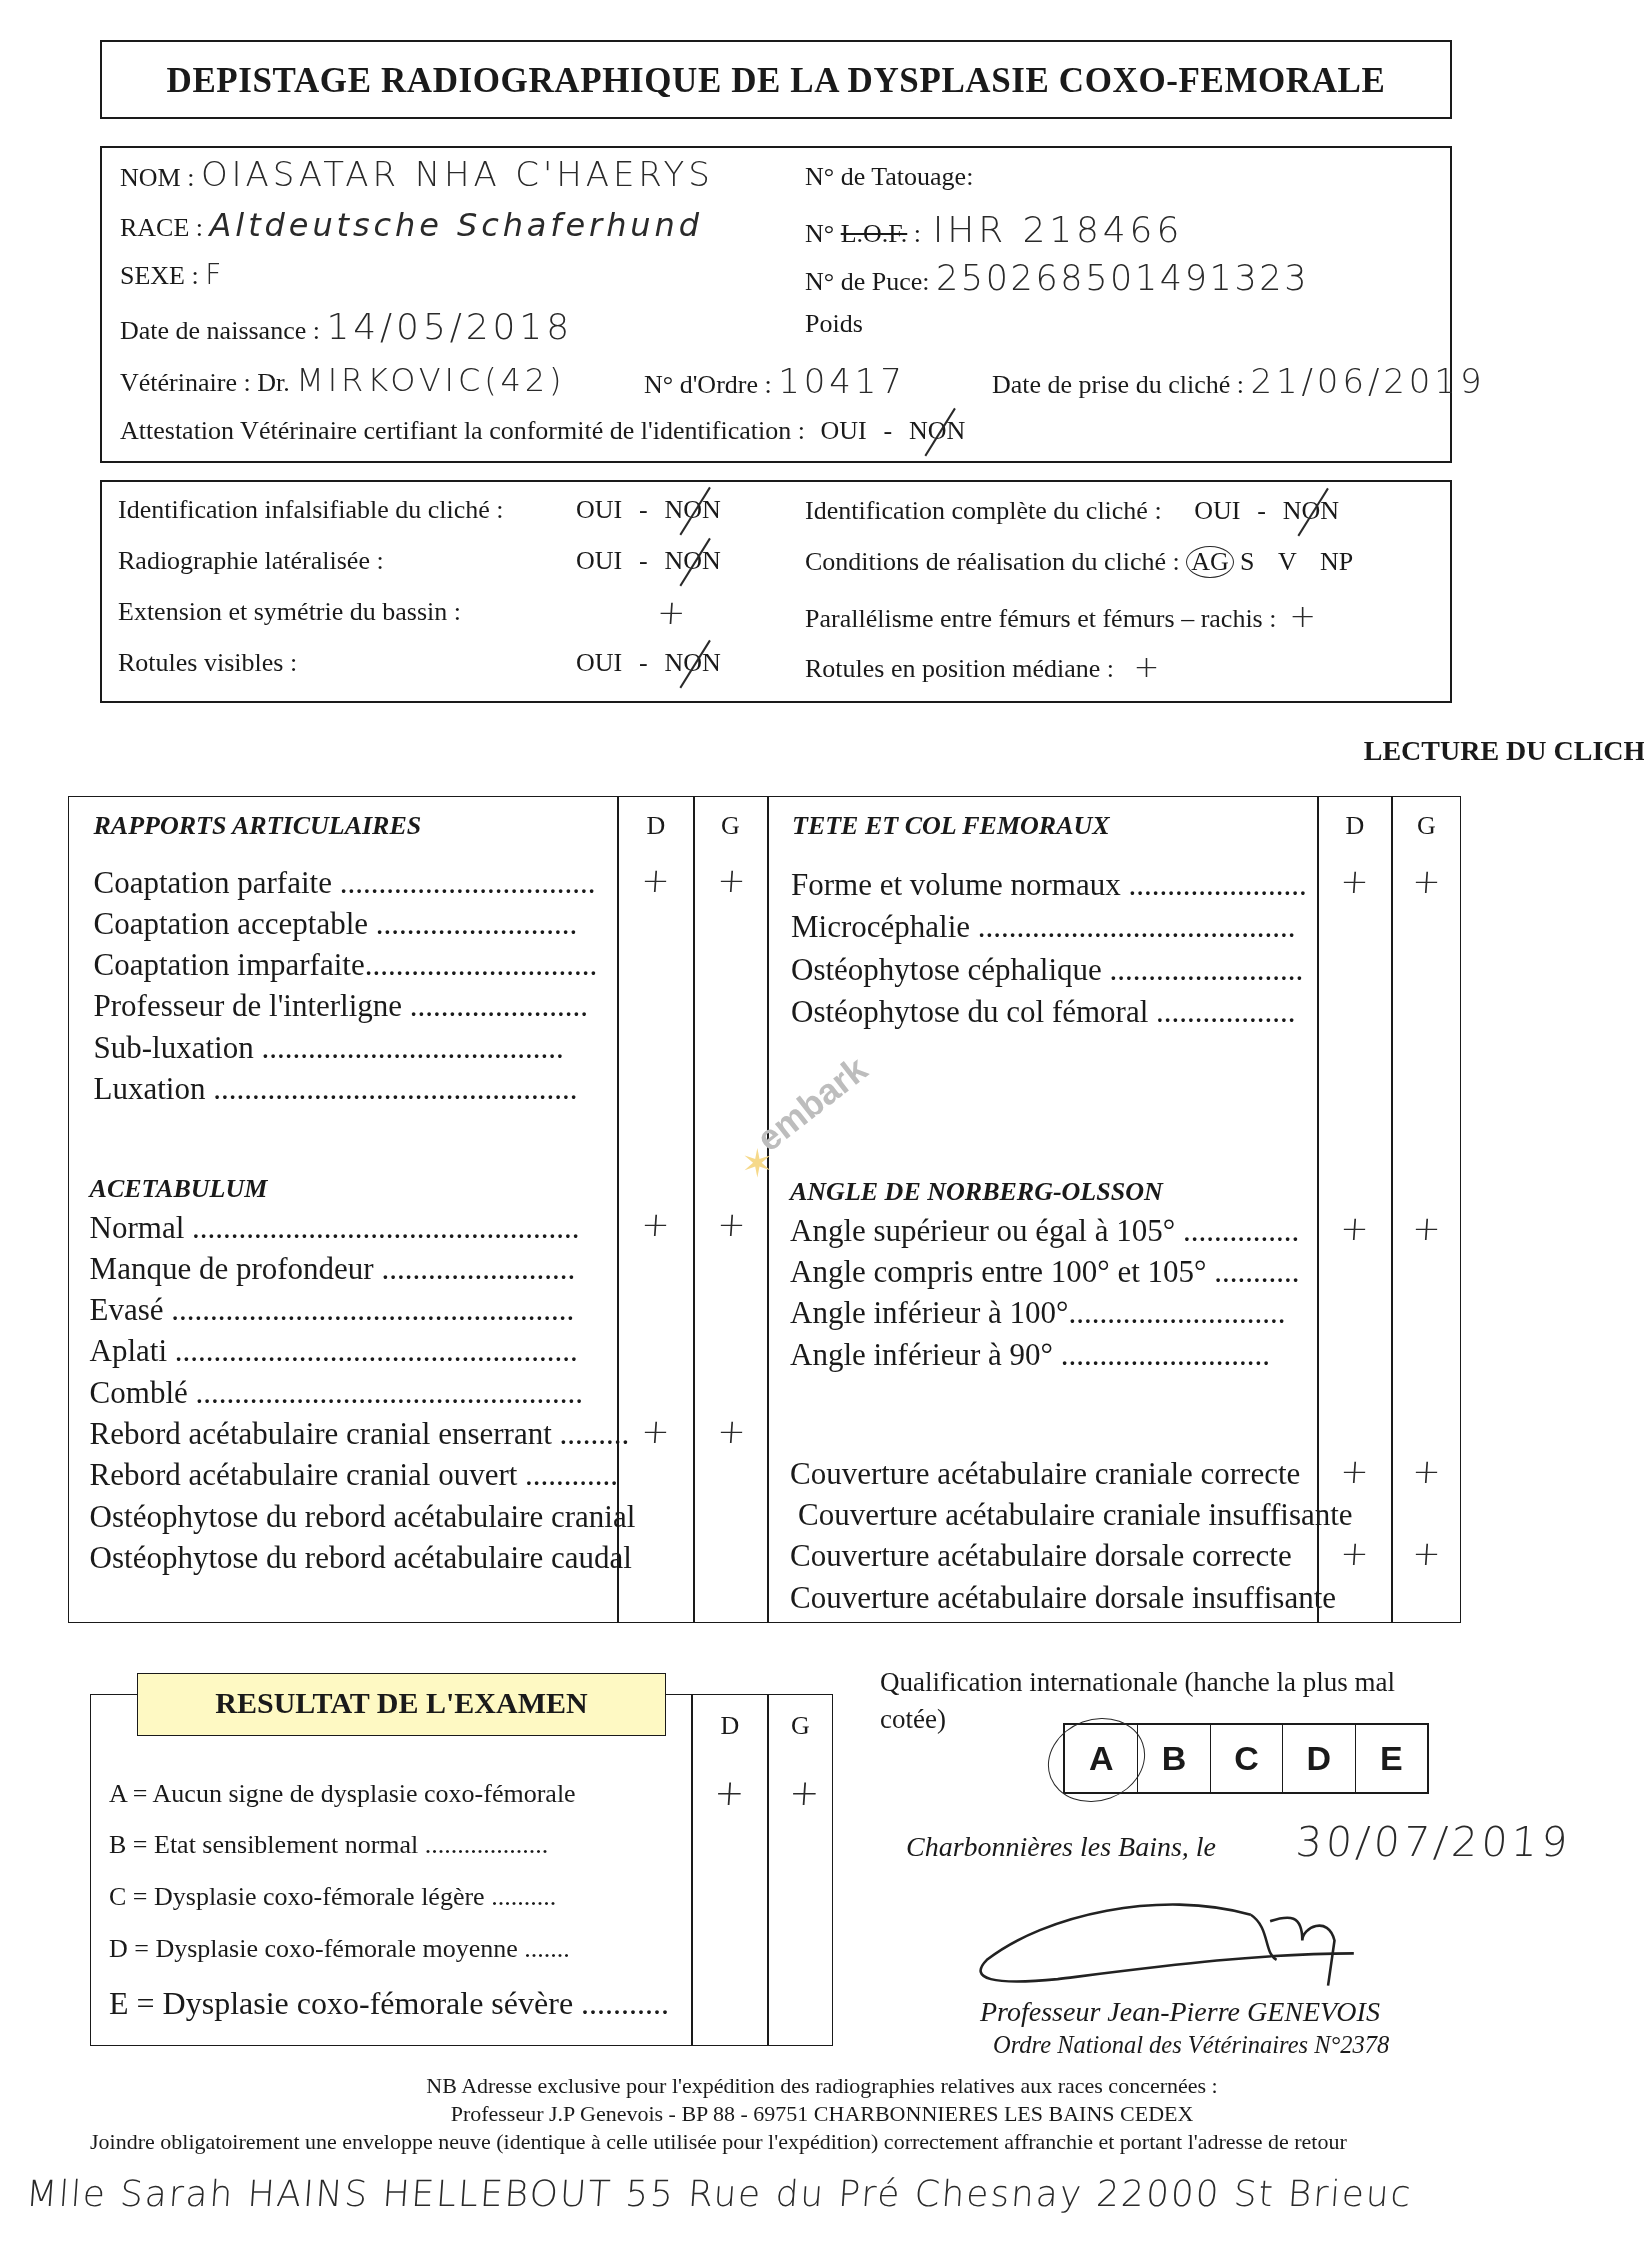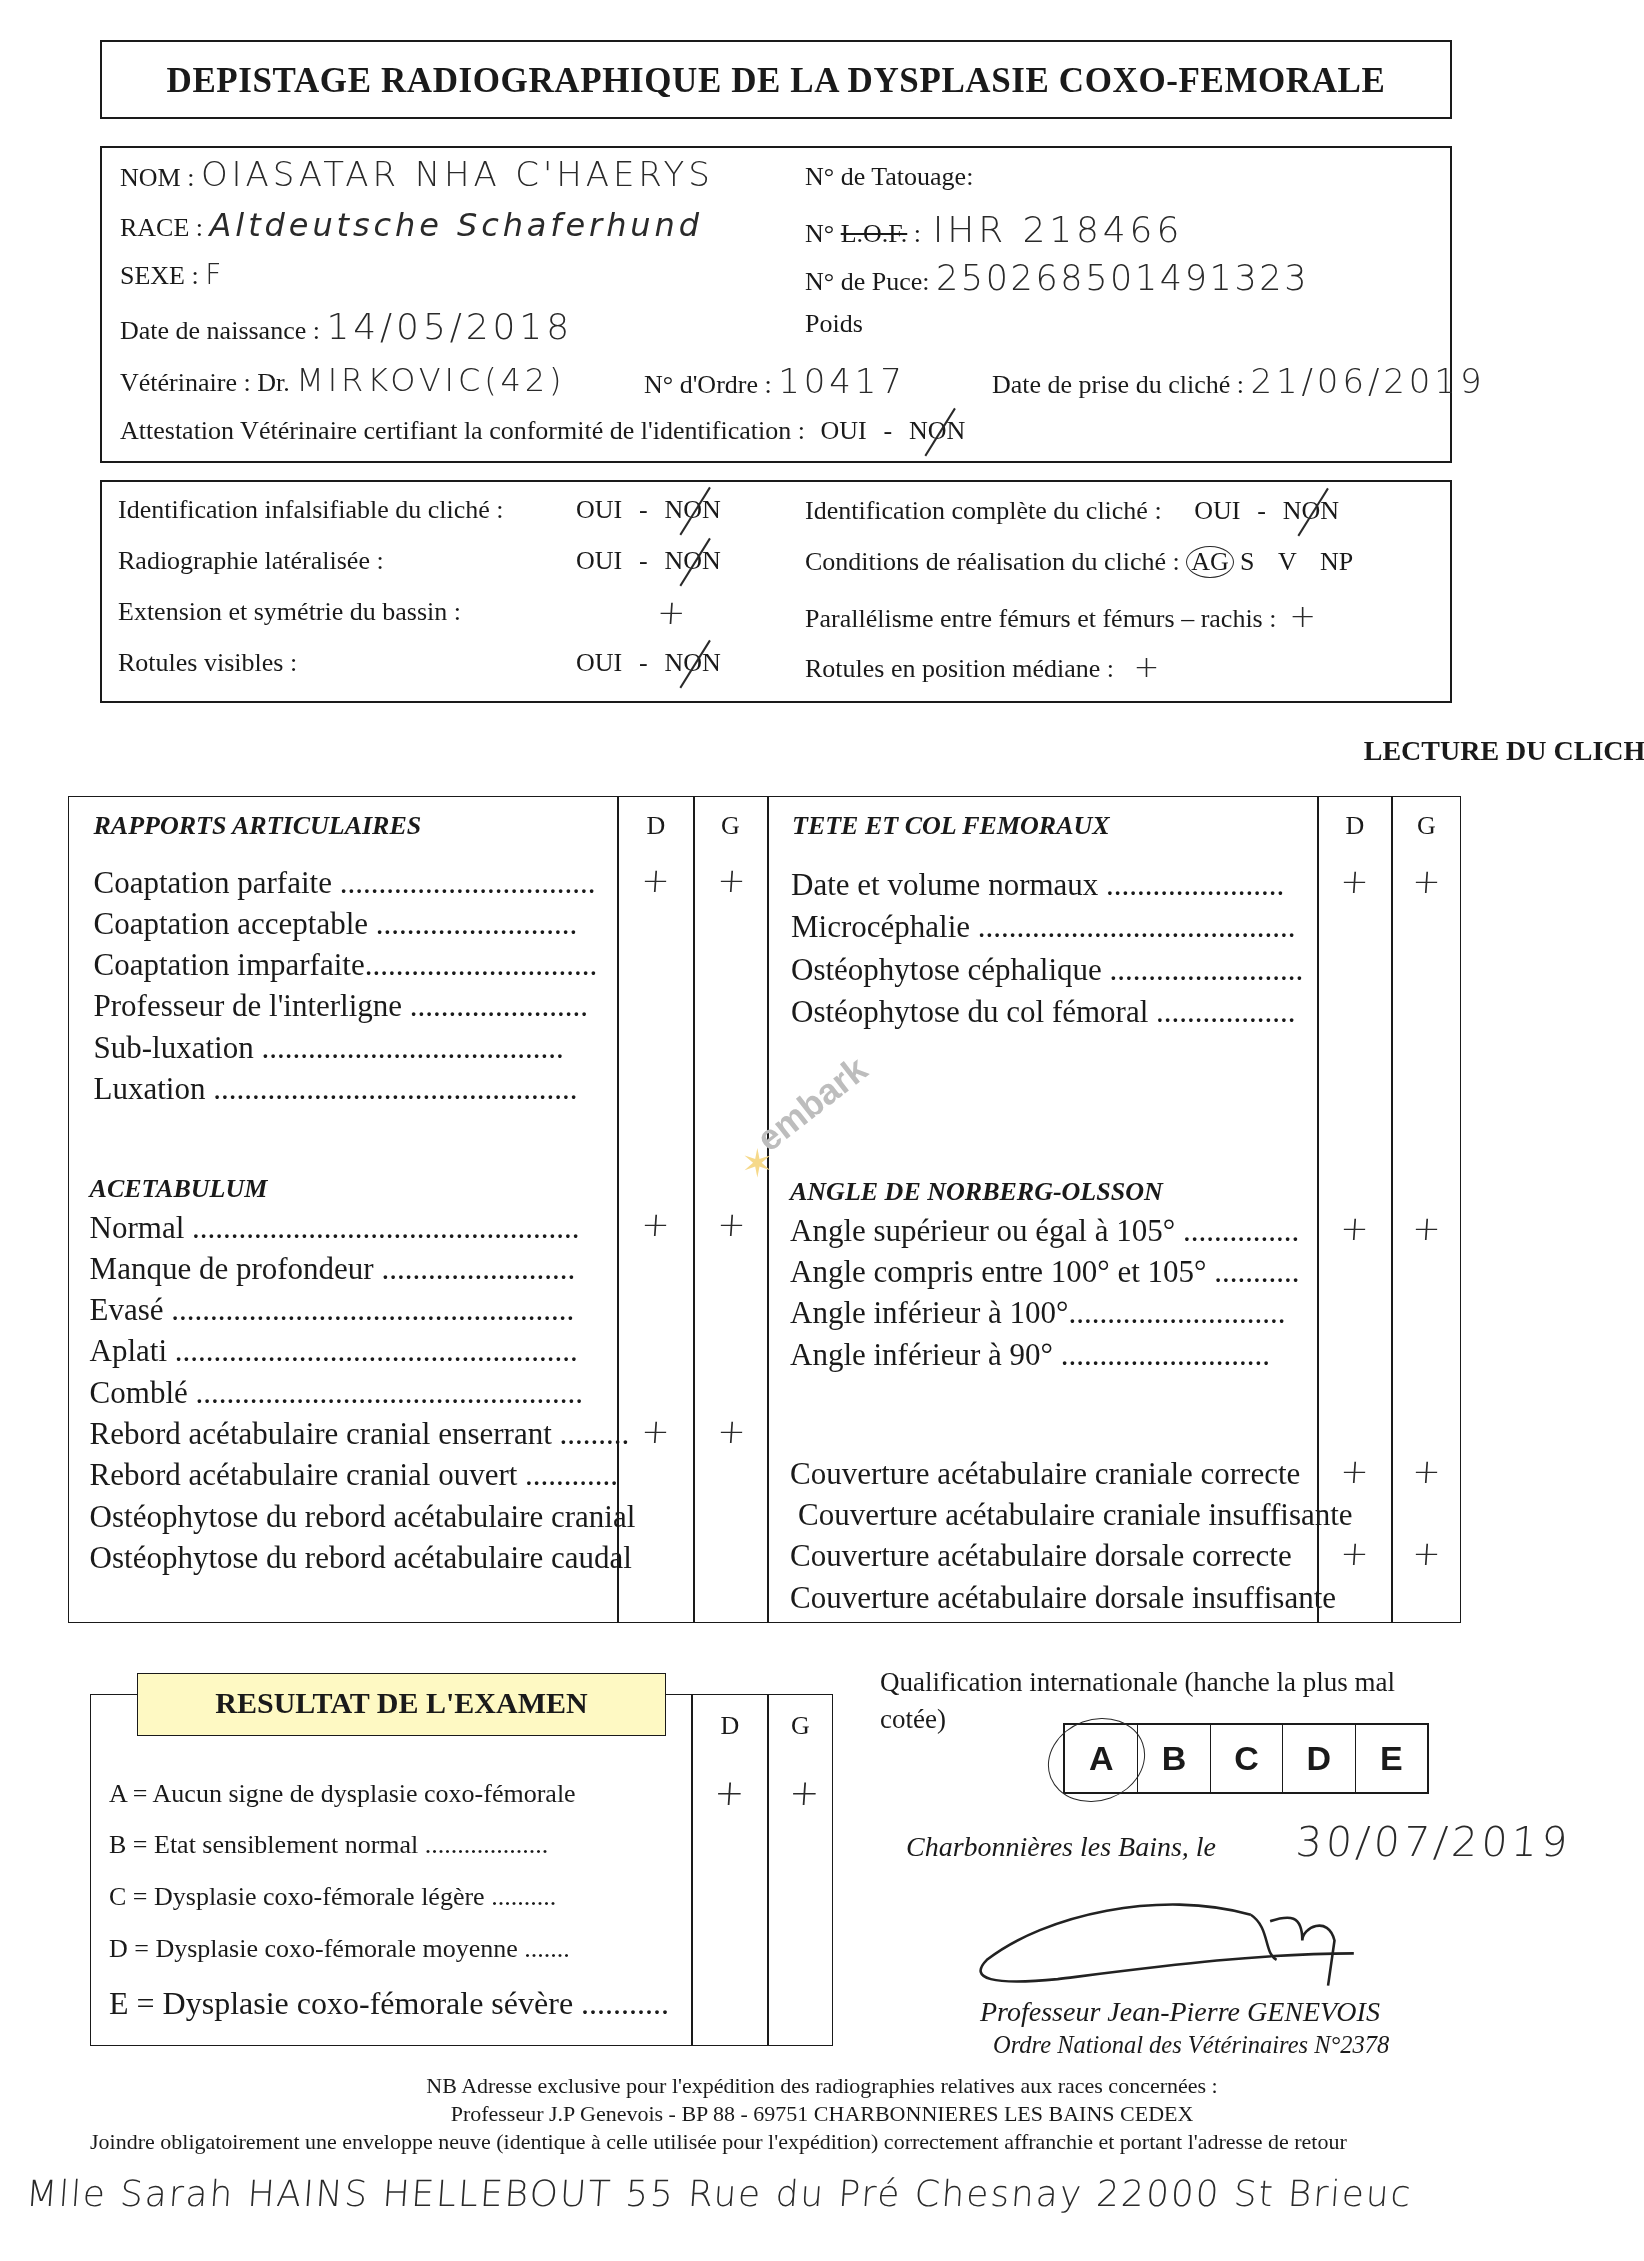--- a/index.html
+++ b/index.html
@@ -212,21 +212,21 @@
       <div class="abs hw" style="left: 627px; top: 614px; width: 71px; text-align: center; font-size: 34px; letter-spacing: 0px;">+</div>
       <div class="row" style="left: 20.6px; top: 660px;">Rebord acétabulaire cranial ouvert ............</div>
       <div class="abs hw" style="left: 551px; top: 655px; width: 71px; text-align: center; font-size: 34px; letter-spacing: 0px;"></div>
       <div class="abs hw" style="left: 627px; top: 655px; width: 71px; text-align: center; font-size: 34px; letter-spacing: 0px;"></div>
       <div class="row" style="left: 20.6px; top: 702px;">Ostéophytose du rebord acétabulaire cranial</div>
       <div class="abs hw" style="left: 551px; top: 696px; width: 71px; text-align: center; font-size: 34px; letter-spacing: 0px;"></div>
       <div class="abs hw" style="left: 627px; top: 696px; width: 71px; text-align: center; font-size: 34px; letter-spacing: 0px;"></div>
       <div class="row" style="left: 20.6px; top: 743px;">Ostéophytose du rebord acétabulaire caudal</div>
       <div class="abs hw" style="left: 551px; top: 738px; width: 71px; text-align: center; font-size: 34px; letter-spacing: 0px;"></div>
       <div class="abs hw" style="left: 627px; top: 738px; width: 71px; text-align: center; font-size: 34px; letter-spacing: 0px;"></div>
-      <div class="row" style="left: 722px; top: 70px;">Date et volume normaux .......................</div>
+      <div class="row" style="left: 722px; top: 70px;">Forme et volume normaux .......................</div>
       <div class="abs hw" style="left: 1250px; top: 64px; width: 71px; text-align: center; font-size: 34px; letter-spacing: 0px;">+</div>
       <div class="abs hw" style="left: 1322px; top: 64px; width: 71px; text-align: center; font-size: 34px; letter-spacing: 0px;">+</div>
       <div class="row" style="left: 722px; top: 112px;">Microcéphalie .........................................</div>
       <div class="abs hw" style="left: 1250px; top: 107px; width: 71px; text-align: center; font-size: 34px; letter-spacing: 0px;"></div>
       <div class="abs hw" style="left: 1322px; top: 107px; width: 71px; text-align: center; font-size: 34px; letter-spacing: 0px;"></div>
       <div class="row" style="left: 722px; top: 155px;">Ostéophytose céphalique .........................</div>
       <div class="abs hw" style="left: 1250px; top: 150px; width: 71px; text-align: center; font-size: 34px; letter-spacing: 0px;"></div>
       <div class="abs hw" style="left: 1322px; top: 150px; width: 71px; text-align: center; font-size: 34px; letter-spacing: 0px;"></div>
       <div class="row" style="left: 722px; top: 197px;">Ostéophytose du col fémoral ..................</div>
       <div class="abs hw" style="left: 1250px; top: 192px; width: 71px; text-align: center; font-size: 34px; letter-spacing: 0px;"></div>

